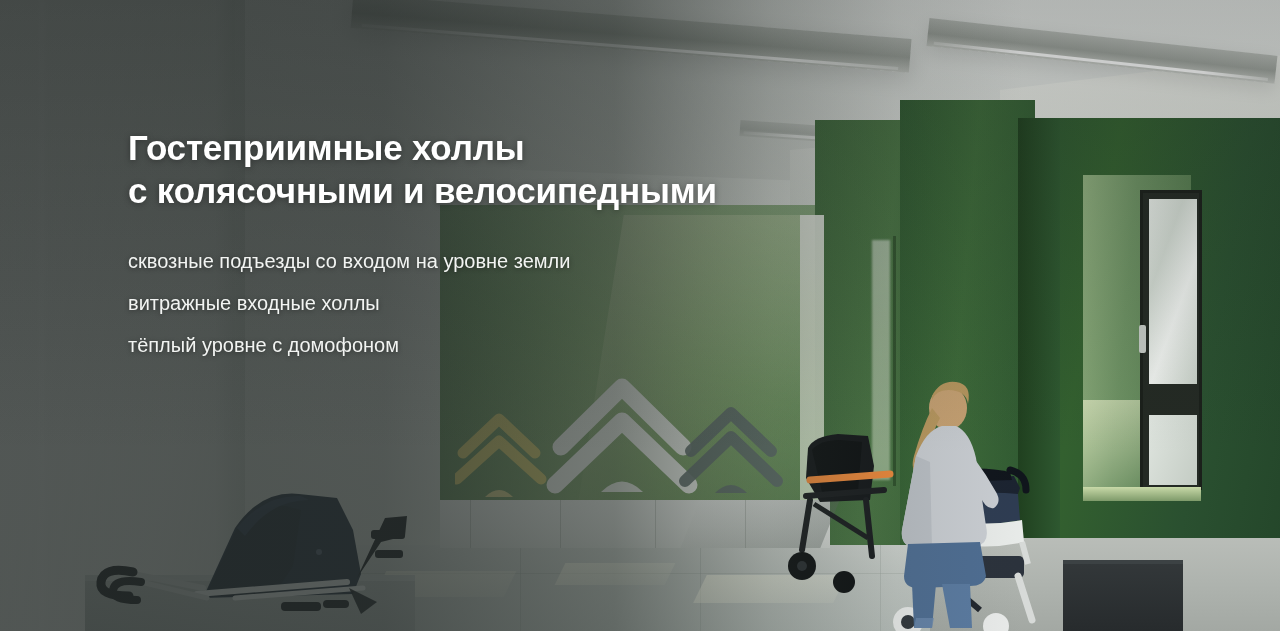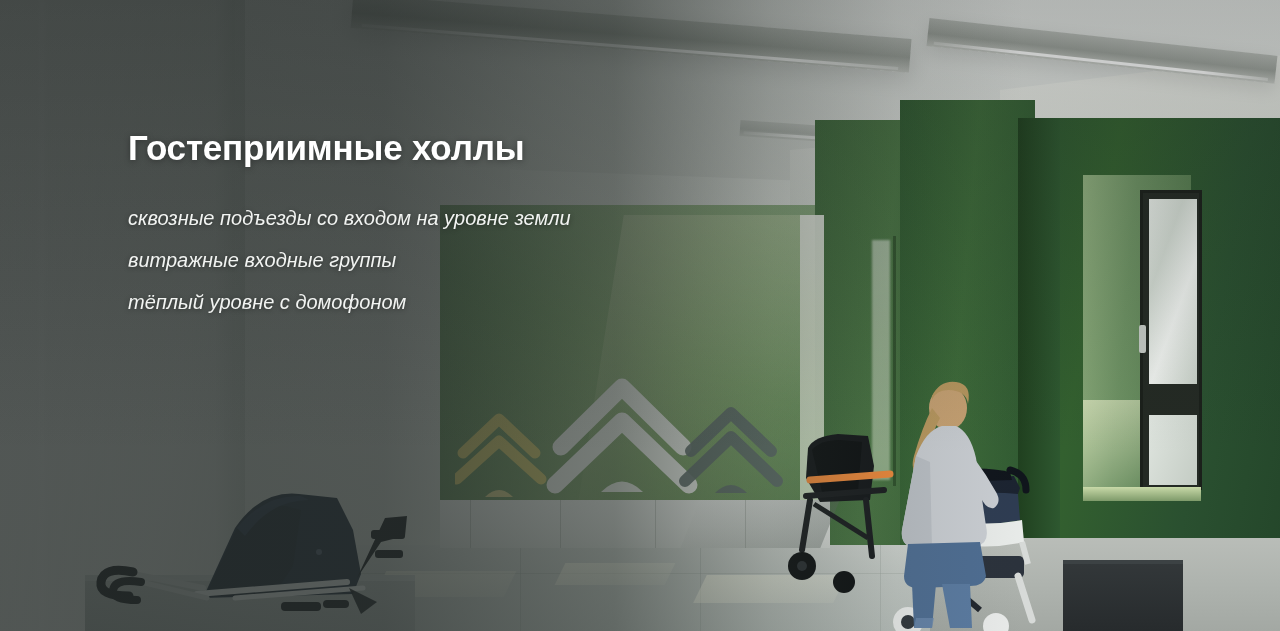--- a/index.html
+++ b/index.html
@@ -208,21 +208,21 @@
 
   
   #copy{left:128px;top:126px;width:760px;}
   .headline{
     margin:0;color:#ffffff;font-size:35px;line-height:43px;font-weight:bold;
     letter-spacing:-.2px;text-shadow:0 1px 6px rgba(0,0,0,.35);
   }
   .sub-list{margin:0;padding:0;list-style:none;margin-top:38px;}
   .sub-list li{
     color:#f2f4f2;font-size:20px;line-height:23px;font-weight:normal;
-    margin-bottom:19px;text-shadow:0 1px 5px rgba(0,0,0,.40);font-style:italic;
+    margin-bottom:19px;text-shadow:0 1px 5px rgba(0,0,0,.40);
   }
 </style>
 </head>
 <body>
 
 <div id="stage">
 
   <div id="photo" class="layer">
 
     <div class="layer ceiling"></div>
@@ -390,21 +390,22 @@
       </svg>
     </div>
 
     <div class="layer overlay"></div>
     <div class="layer overlay2"></div>
   </div>
 
   <div id="copy" class="layer">
     <h1 class="headline">
       <span>Гостеприимные холлы</span><br>
+      <span>с колясочными и велосипедными</span>
     </h1>
     <ul class="sub-list">
       <li>сквозные подъезды со входом на уровне земли</li>
-      <li>витражные входные группы</li>
+      <li>витражные входные холлы</li>
       <li>тёплый уровне с домофоном</li>
     </ul>
   </div>
 
 </div>
 
 </body></html>

